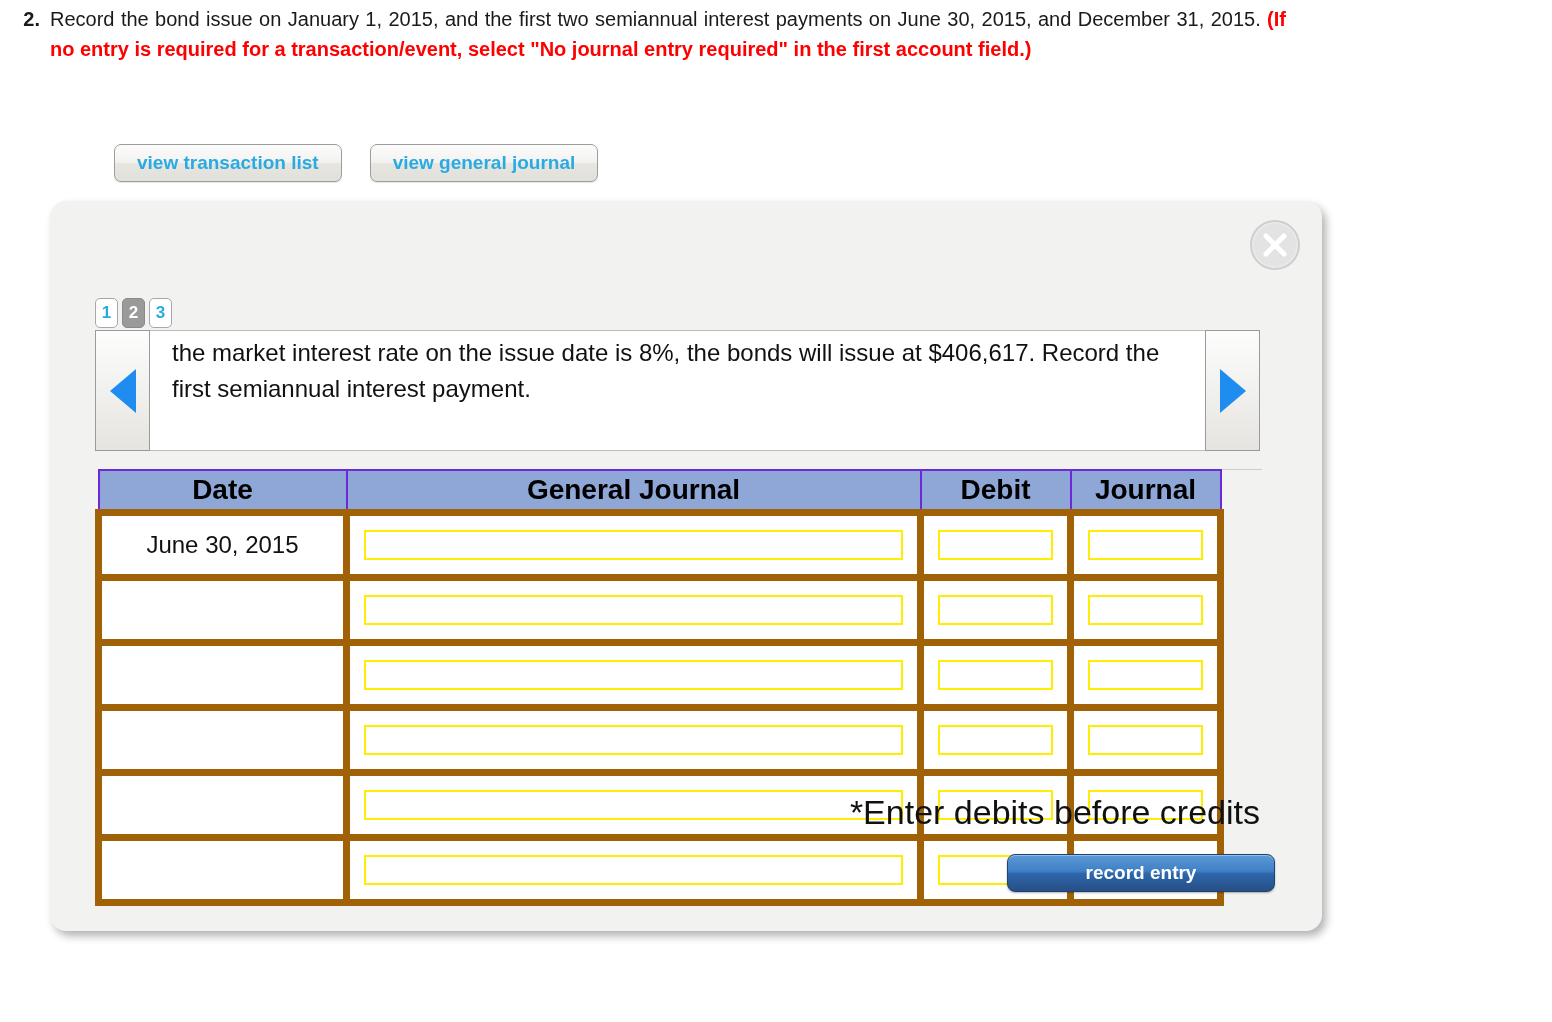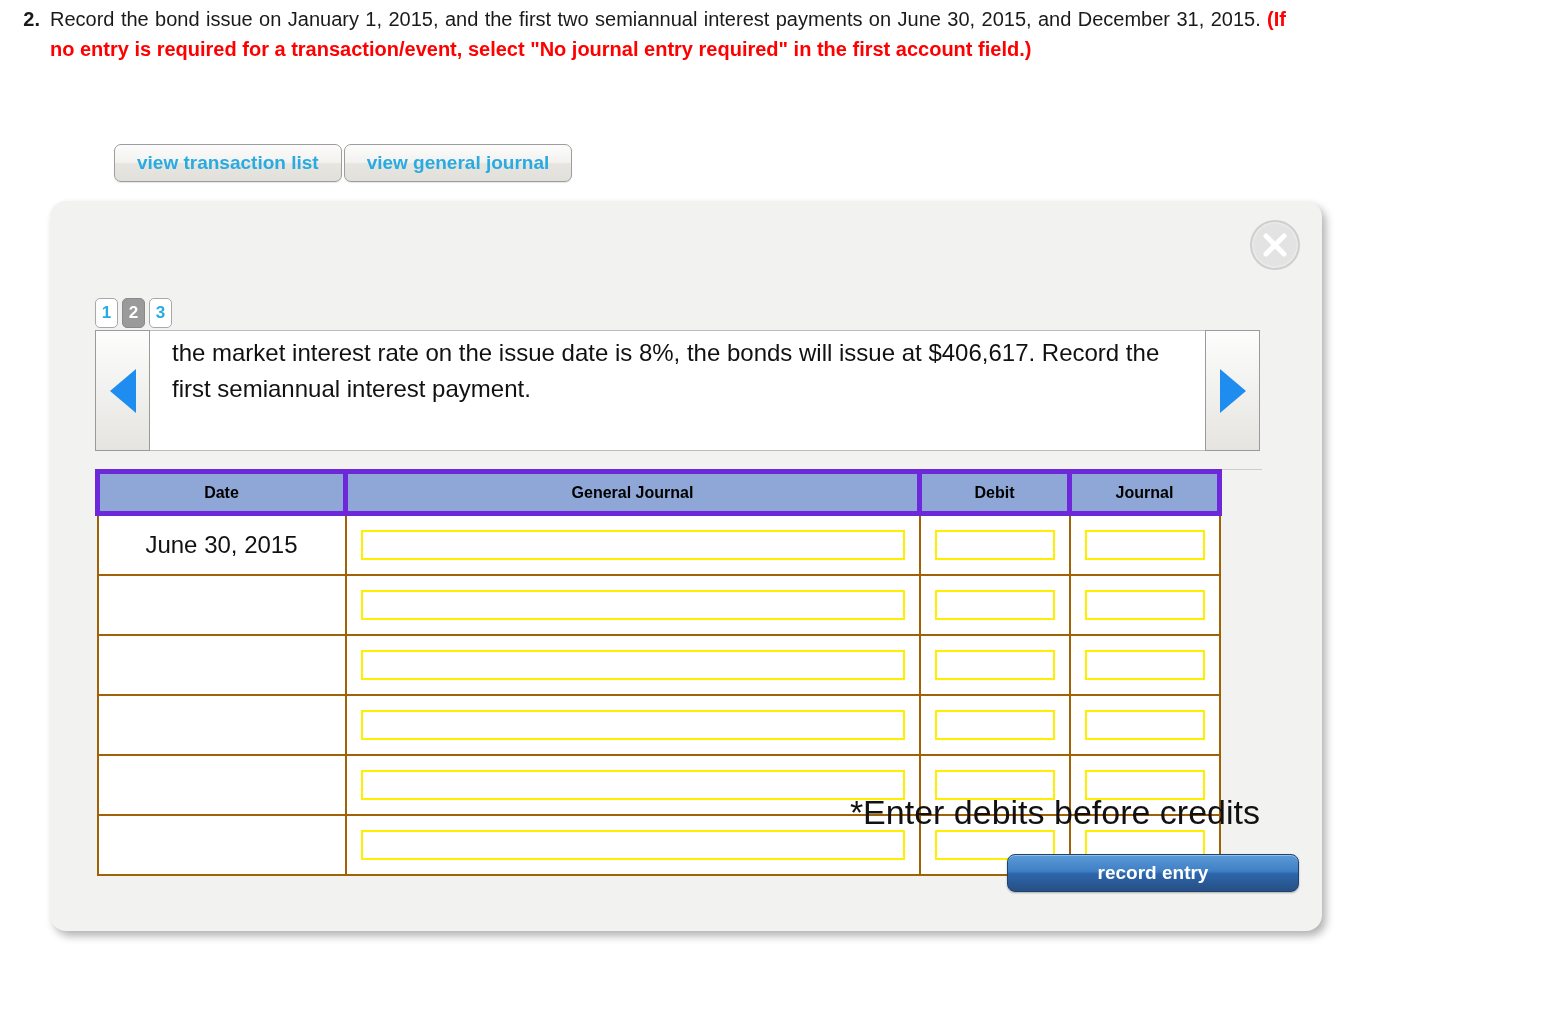--- a/index.html
+++ b/index.html
@@ -38,21 +38,21 @@
   .q-red {
     color: #ff0000;
     font-weight: bold;
   }
 
   
   #viewbar {
     position: absolute;
     left: 86px; top: 144px;
     display: flex;
-    gap: 2px;
+    gap: 28px;
     padding-left: 28px;
   }
   .viewbtn {
     height: 38px;
     padding: 0 22px;
     display: flex;
     align-items: center;
     justify-content: center;
     border: 1px solid #9d9d9d;
     border-radius: 7px;
@@ -170,29 +170,29 @@
   
   #jtable {
     position: absolute;
     left: 45px; top: 268px;
     width: 1122px;
     border-collapse: collapse;
     table-layout: fixed;
   }
   #jtable th {
     background: #8ea7d6;
-    border: 5px solid #6d28d9;
+    border: 2px solid #6d28d9;
     height: 42px;
-    font-size: 16px;
+    font-size: 28px;
     font-weight: bold;
     color: #000000;
     text-align: center;
   }
   #jtable td {
-    border: 2px solid #a16207;
+    border: 7px solid #a16207;
     background: #ffffff;
     height: 47px;
     padding: 14px;
     vertical-align: middle;
   }
   .c-date   { width: 248px; }
   .c-gj     { width: 574px; }
   .c-debit  { width: 150px; }
   .c-credit { width: 150px; }
 
@@ -242,21 +242,21 @@
     cursor: pointer;
     border: 1px solid #9d9d9d;
   }
   .btm.gray {
     background: linear-gradient(to bottom, #fdfdfd 0%, #f0efec 48%, #e2e0db 52%, #dcdad4 100%);
     color: #29ABE2;
     box-shadow: 0 1px 2px rgba(0,0,0,0.18);
   }
   #done-btn       { left: 62px;  top: 655px; width: 292px; }
   #clear-btn      { left: 647px; top: 655px; width: 292px; }
-  #record-btn     { left: 957px; top: 653px; width: 292px; height: 38px; border-radius: 8px;
+  #record-btn     { left: 957px; top: 653px; width: 268px; height: 38px; border-radius: 8px;
                     background: linear-gradient(to bottom, #5b9bd8 0%, #3f7fc4 45%, #2d66ab 52%, #274f84 100%);
                     color: #ffffff; border: 1px solid #1f4370;
                     box-shadow: 0 1px 2px rgba(0,0,0,0.30), inset 0 1px 0 rgba(255,255,255,0.35); }
 </style>
 </head>
 <body>
 
 <div id="question">
   <div class="q-row">
     <div class="q-num">2.</div>

